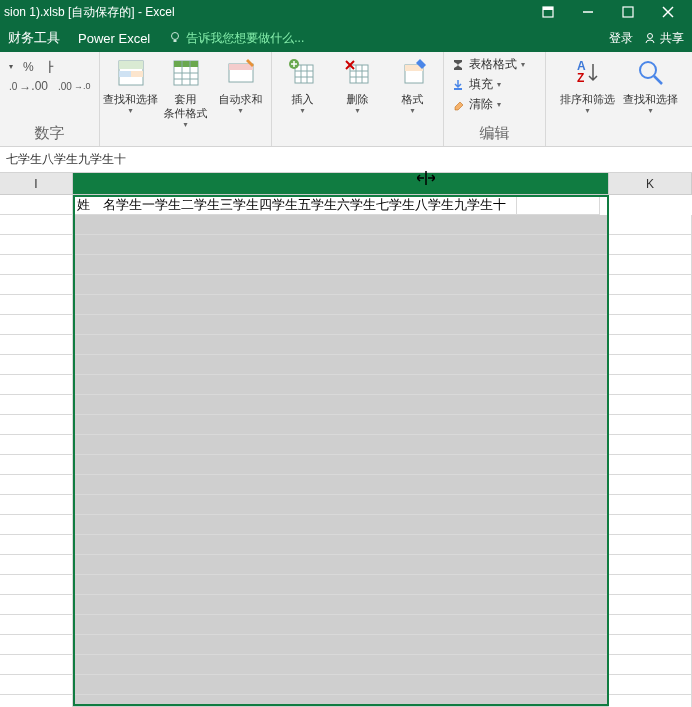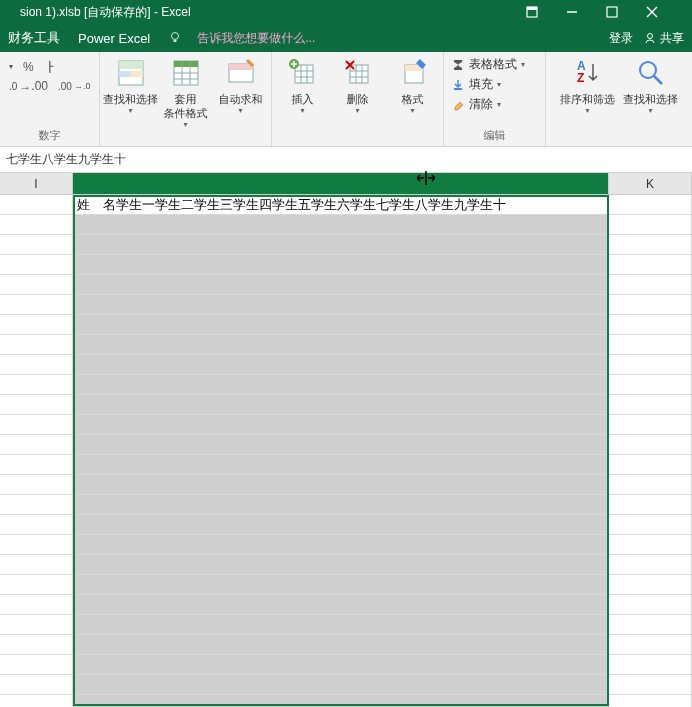--- a/index.html
+++ b/index.html
@@ -1,31 +1,31 @@
 <!DOCTYPE html>
 <html><head>
 <meta charset="utf-8">
 <style>
 *{margin:0;padding:0;box-sizing:border-box;font-family:"Microsoft YaHei",Arial,sans-serif;font-size:12px;-webkit-user-select:none;user-select:none}
 body{background:#fff;width:692px;height:707px;overflow:hidden;position:relative}
-.titlebar{background:#0c6b3f;height:24px;display:flex;align-items:center;color:#fff;padding:0 20px;justify-content:space-between}
+.titlebar{background:#0c6b3f;height:24px;display:flex;align-items:center;color:#fff;padding:0 4px;justify-content:space-between}
 .titlebar .title{font-size:12px;white-space:nowrap;overflow:hidden}
 .titlebar .controls{display:flex;gap:0}
 .titlebar .controls .wc{width:40px;height:24px;display:flex;align-items:center;justify-content:center}
 .titlebar .controls .wc svg{width:14px;height:14px}
 .tabbar{background:#0c6b3f;height:28px;display:flex;align-items:center;color:#fff;padding:0 8px;gap:18px}
 .tabbar .tab{font-size:13px;cursor:pointer}
-.tabbar .tellme{display:flex;align-items:center;gap:15px;color:#f9a8d4}
+.tabbar .tellme{display:flex;align-items:center;gap:4px;color:#86efac}
 .tabbar .tellme svg{width:14px;height:14px}
 .tabbar .right{margin-left:auto;display:flex;align-items:center;gap:10px}
 .tabbar .right .share{display:flex;align-items:center;gap:3px}
 .ribbon{background:#f3f3f3;border-bottom:1px solid #d4d4d4;height:95px;display:flex;align-items:stretch;overflow:hidden}
 .group{border-right:1px solid #d8d8d8;display:flex;flex-direction:column;padding:2px 3px 0}
 .group .buttons{display:flex;flex:1;align-items:flex-start}
-.group .label{text-align:center;font-size:11px;color:#666;padding:2px 0 3px}
+.group .label{text-align:center;font-size:15px;color:#666;padding:2px 0 3px}
 .bigbtn{display:flex;flex-direction:column;align-items:center;width:55px;cursor:pointer;padding-top:2px}
 .bigbtn .icon{width:34px;height:34px;display:flex;align-items:center;justify-content:center}
 .bigbtn .lbl{font-size:11px;color:#333;text-align:center;line-height:14px;margin-top:2px}
 .bigbtn .arrow{font-size:8px;color:#666;line-height:10px}
 .numgrp{width:100px}
 .numgrp .buttons{flex-direction:column;gap:4px;padding:4px 6px}
 .numrow{display:flex;align-items:center;gap:10px;color:#555}
 .numrow .nb{display:flex;align-items:center;gap:2px;cursor:pointer;font-size:12px}
 .numrow .nb .darr{font-size:8px}
 .editgrp{width:105px}
@@ -296,21 +296,21 @@
       </div>
       <div class="resize"></div>
     </div>
     <div class="ch" style="width:83px">
         <span>K</span>
       </div>
   </div>
   <div class="rows" id="rows">
       <div class="row">
         <div class="cell" style="width: 73px;"></div>
-        <div class="cell colJ first" style="width: 536px;">姓　名学生一学生二学生三学生四学生五学生六学生七学生八学生九学生十</div>
+        <div class="cell colJ first" style="width: 444px;">姓　名学生一学生二学生三学生四学生五学生六学生七学生八学生九学生十</div>
         <div class="cell" style="width: 83px;"></div>
       </div>
       <div class="row">
         <div class="cell" style="width: 73px;"></div>
         <div class="cell colJ" style="width: 536px;"></div>
         <div class="cell" style="width: 83px;"></div>
       </div>
       <div class="row">
         <div class="cell" style="width: 73px;"></div>
         <div class="cell colJ" style="width: 536px;"></div>

